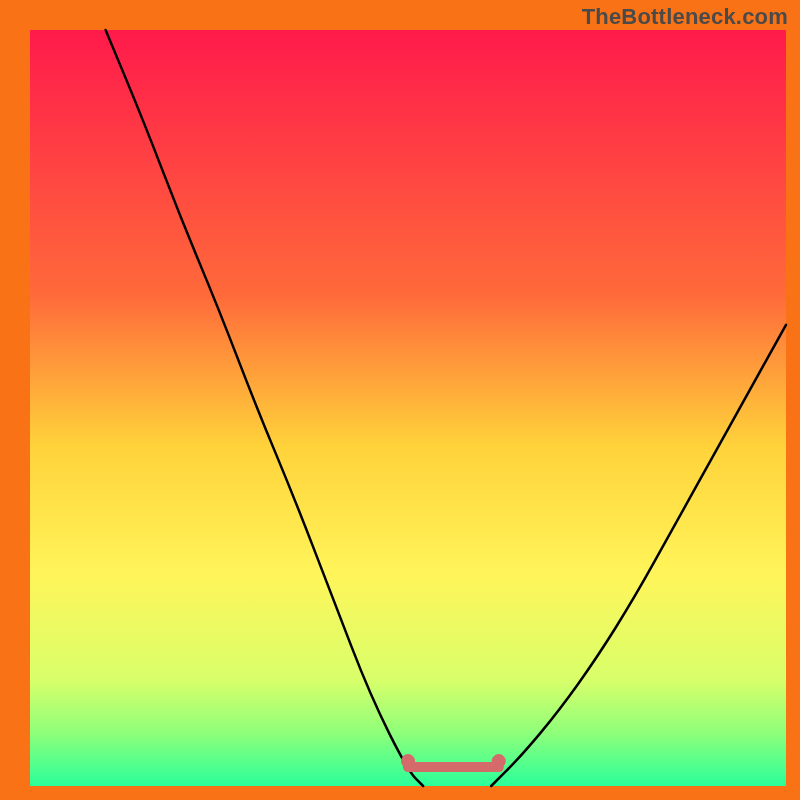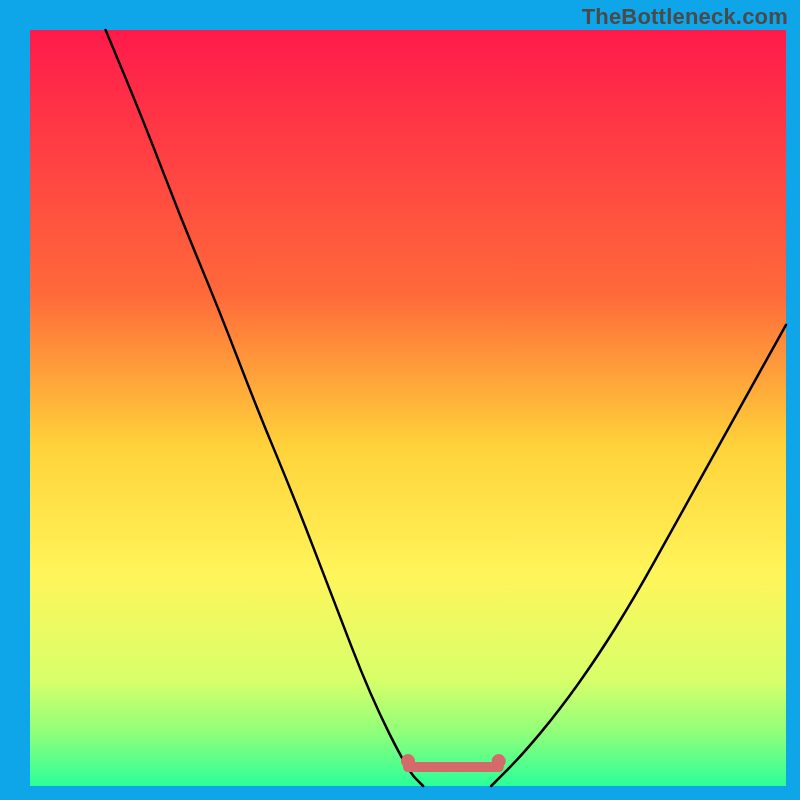--- a/index.html
+++ b/index.html
@@ -8,21 +8,21 @@
     width: 800px;
     height: 800px;
     background: #000;
     overflow: hidden;
     font-family: Arial, Helvetica, sans-serif;
   }
   .frame {
     position: relative;
     width: 800px;
     height: 800px;
-    background: #0ea5e9;
+    background: #f97316;
   }
   .watermark {
     position: absolute;
     top: 4px;
     right: 12px;
     color: #4a4a4a;
     font-size: 22px;
     font-weight: 600;
     letter-spacing: 0.2px;
     z-index: 10;

